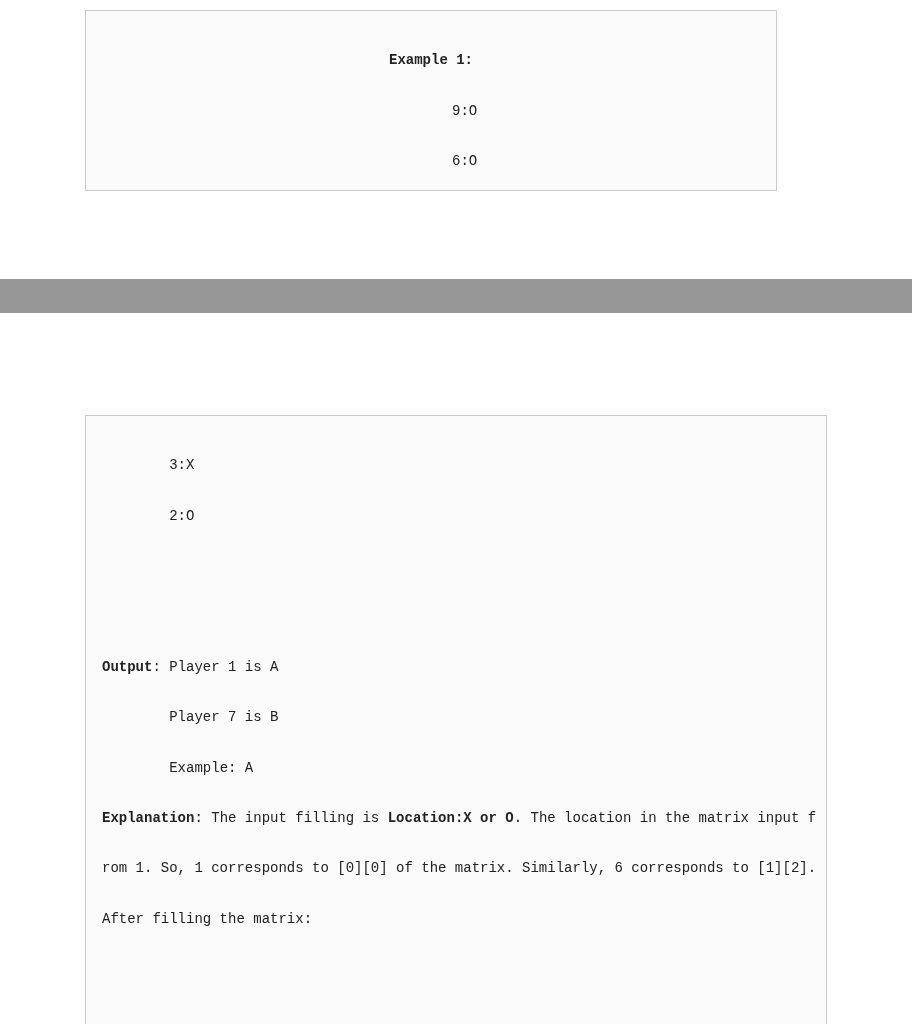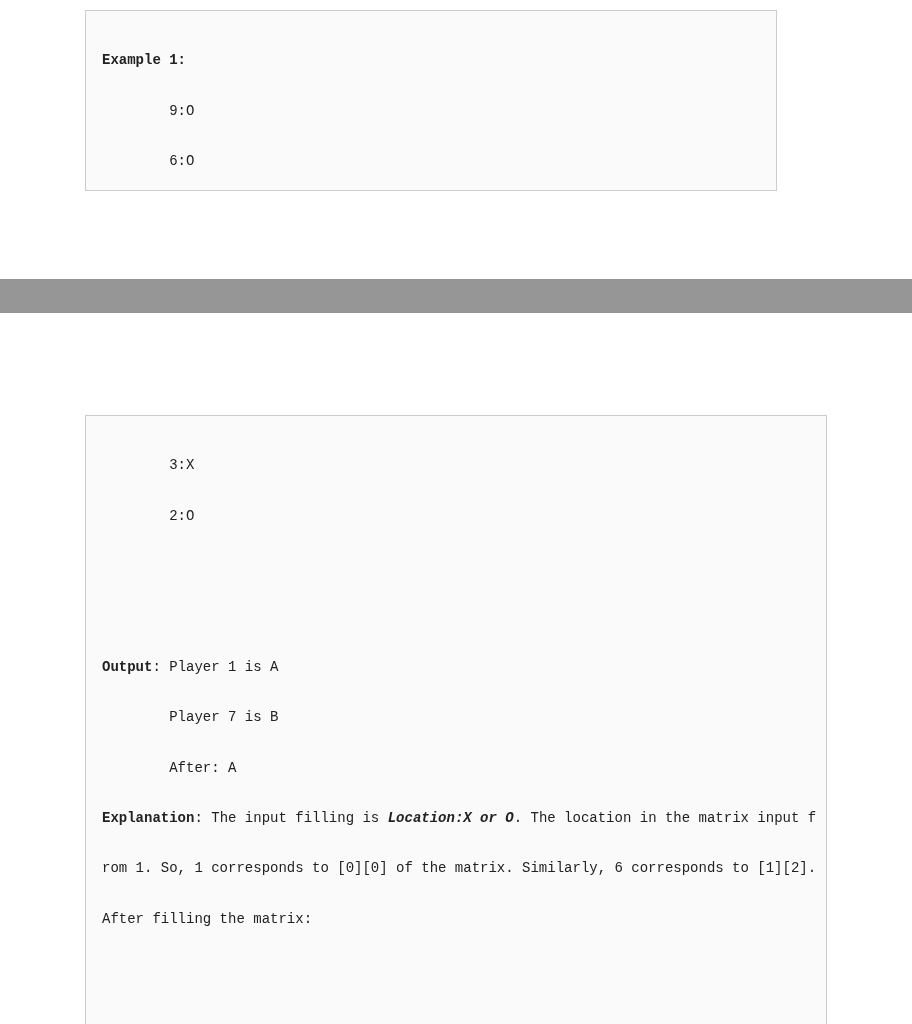--- a/index.html
+++ b/index.html
@@ -20,38 +20,39 @@
     background: #fafafa;
     padding: 12px 16px 16px 16px;
     line-height: 1.8;
     white-space: pre;
     box-sizing: border-box;
   }
   
   .top-block {
     margin: 10px 0 0 85px;
     width: 692px;
+    text-align: center;
   }
   
   .grey-band {
     height: 34px;
     background: #969696;
     width: 100%;
     margin-top: 88px;
     margin-bottom: 0;
   }
   
   .bottom-area {
     margin-top: 102px;
   }
   .bottom-block {
     margin: 0 85px 0 85px;
   }
   .b { font-weight: bold; }
-  .bi { font-weight: bold; font-style: italic; }
+  .bi { font-weight: bold; }
   .pre-line { display: block; }
 </style>
 </head>
 <body>
 
 <div class="page">
 
   <div class="code-block top-block">
 <span class="pre-line"><span class="b">Example 1:</span></span>
 <span class="pre-line">        <span>9:O</span></span>
@@ -63,21 +64,21 @@
 
 <div class="page bottom-area">
 
   <div class="code-block bottom-block">
 <span class="pre-line">        <span>3:X</span></span>
 <span class="pre-line">        <span>2:O</span></span>
 <span class="pre-line"> </span>
 <span class="pre-line"> </span>
 <span class="pre-line"><span class="b">Output</span>: <span>Player 1 is A</span></span>
 <span class="pre-line">        <span>Player 7 is B</span></span>
-<span class="pre-line">        <span>After: A</span></span>
+<span class="pre-line">        <span>Example: A</span></span>
 <span class="pre-line"><span class="b">Explanation</span>: <span>The input filling is </span><span class="bi">Location:X or O</span><span>. The location in the matrix input f</span></span>
 <span class="pre-line"><span>rom 1. So, 1 corresponds to [0][0] of the matrix. Similarly, 6 corresponds to [1][2].</span></span>
 <span class="pre-line"><span>After filling the matrix:</span></span>
 
 
 
 
 
 
 

